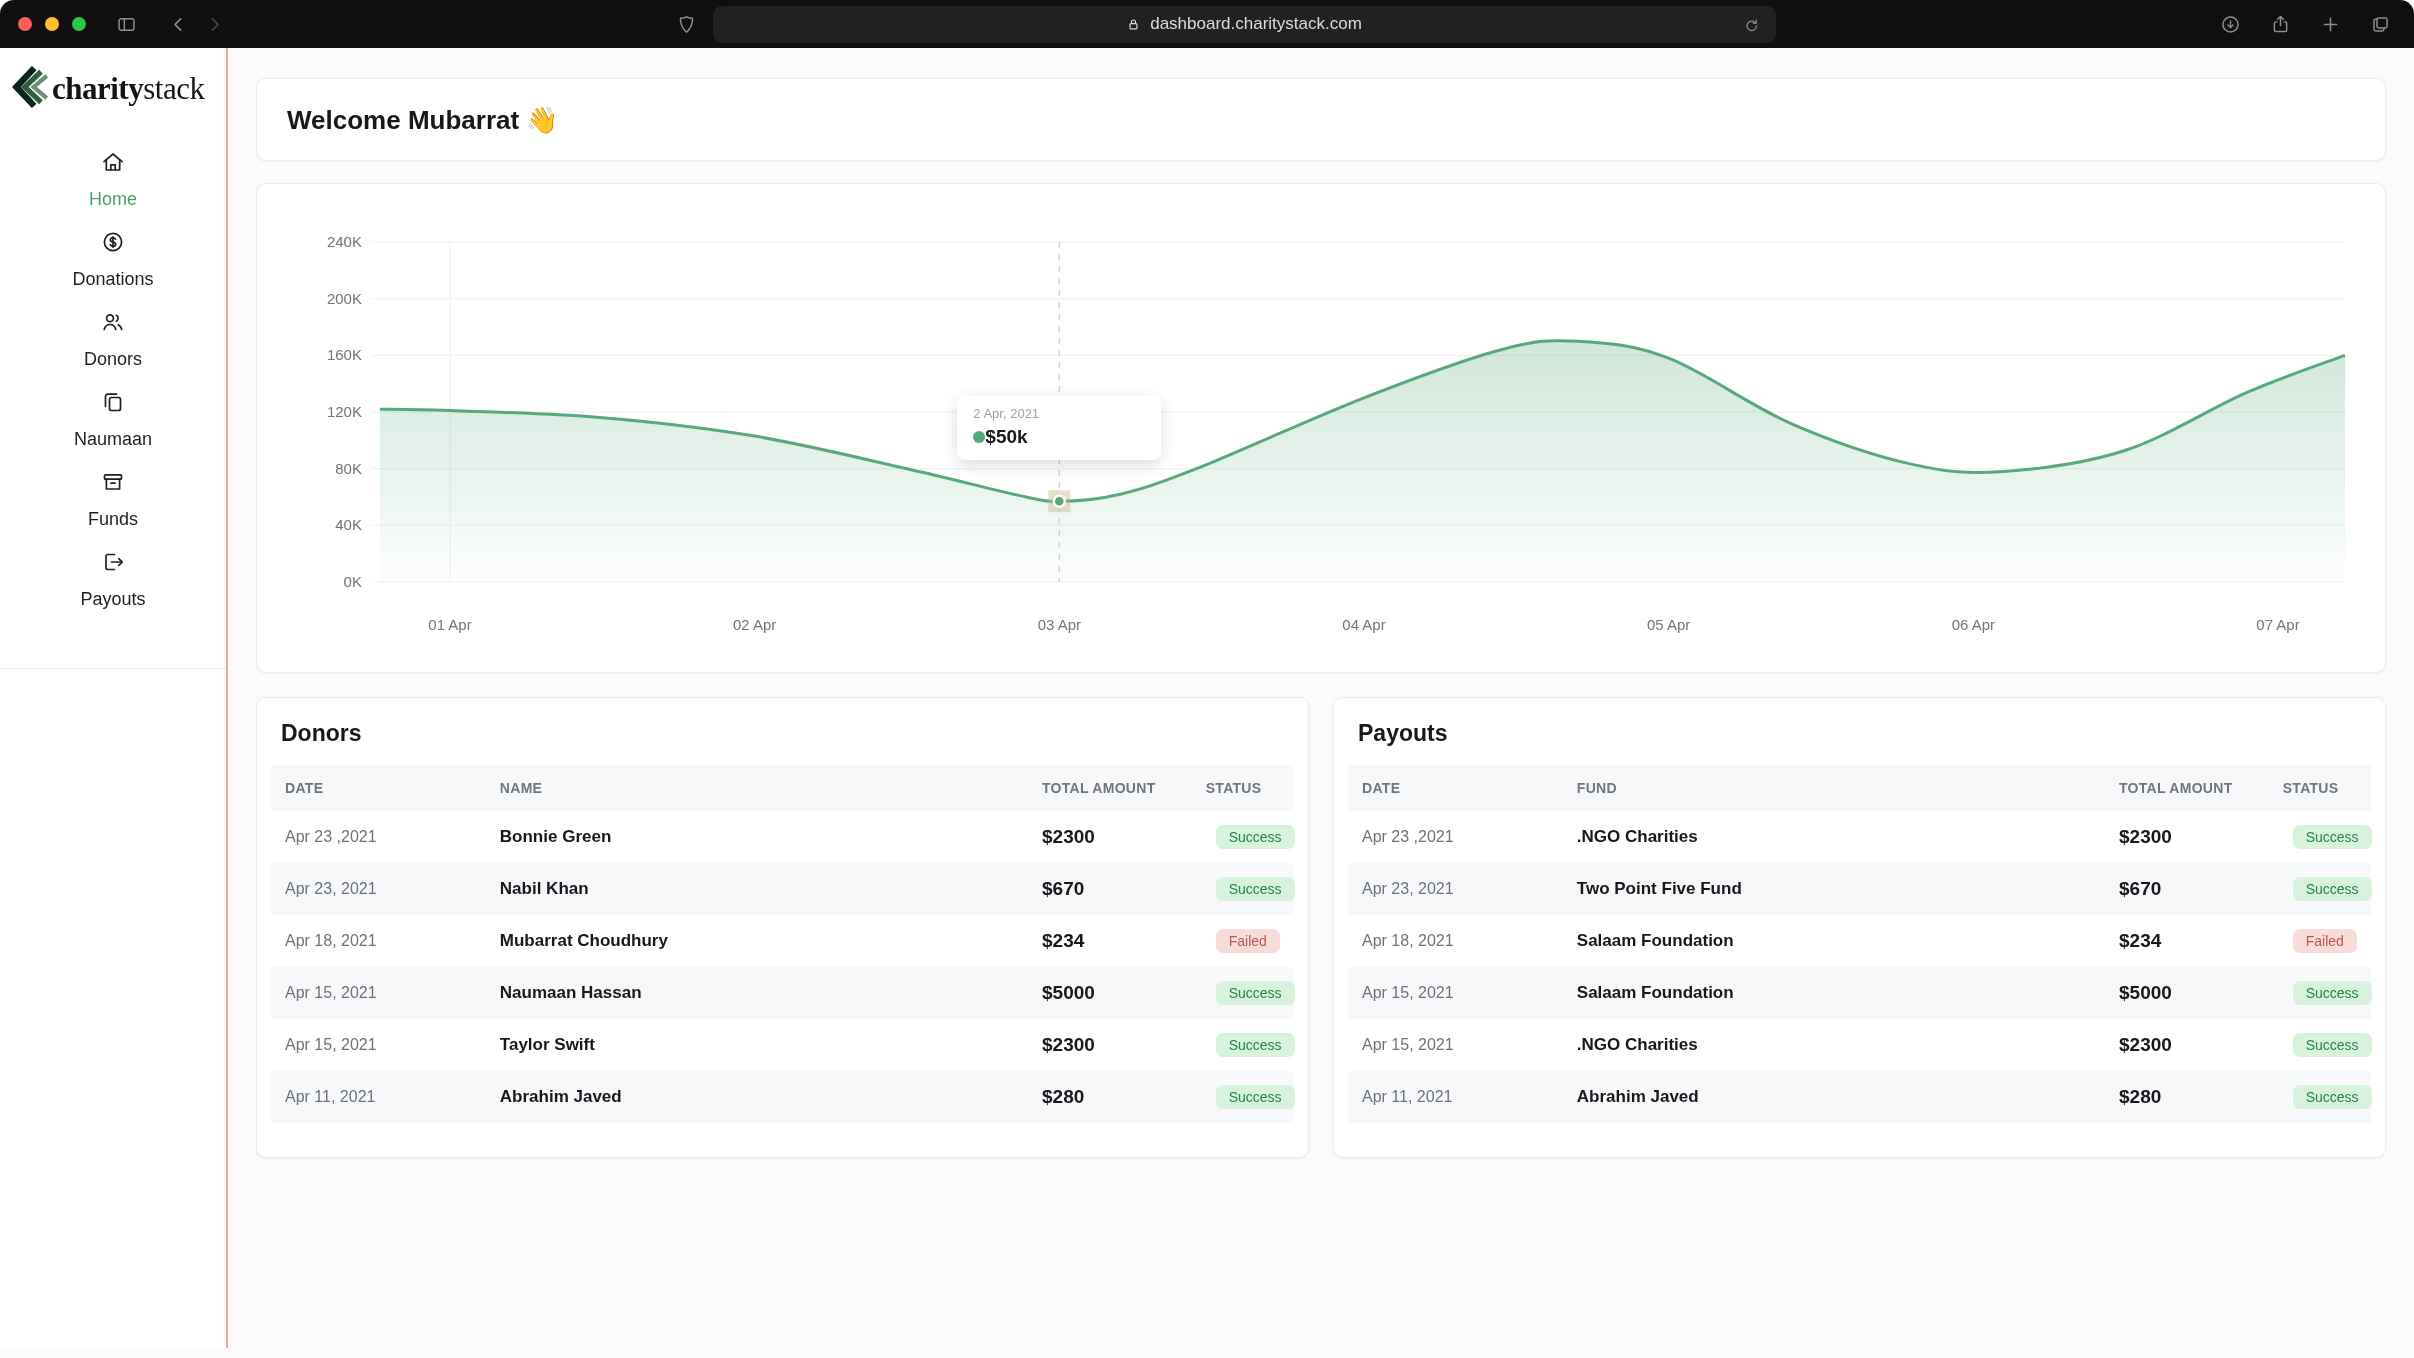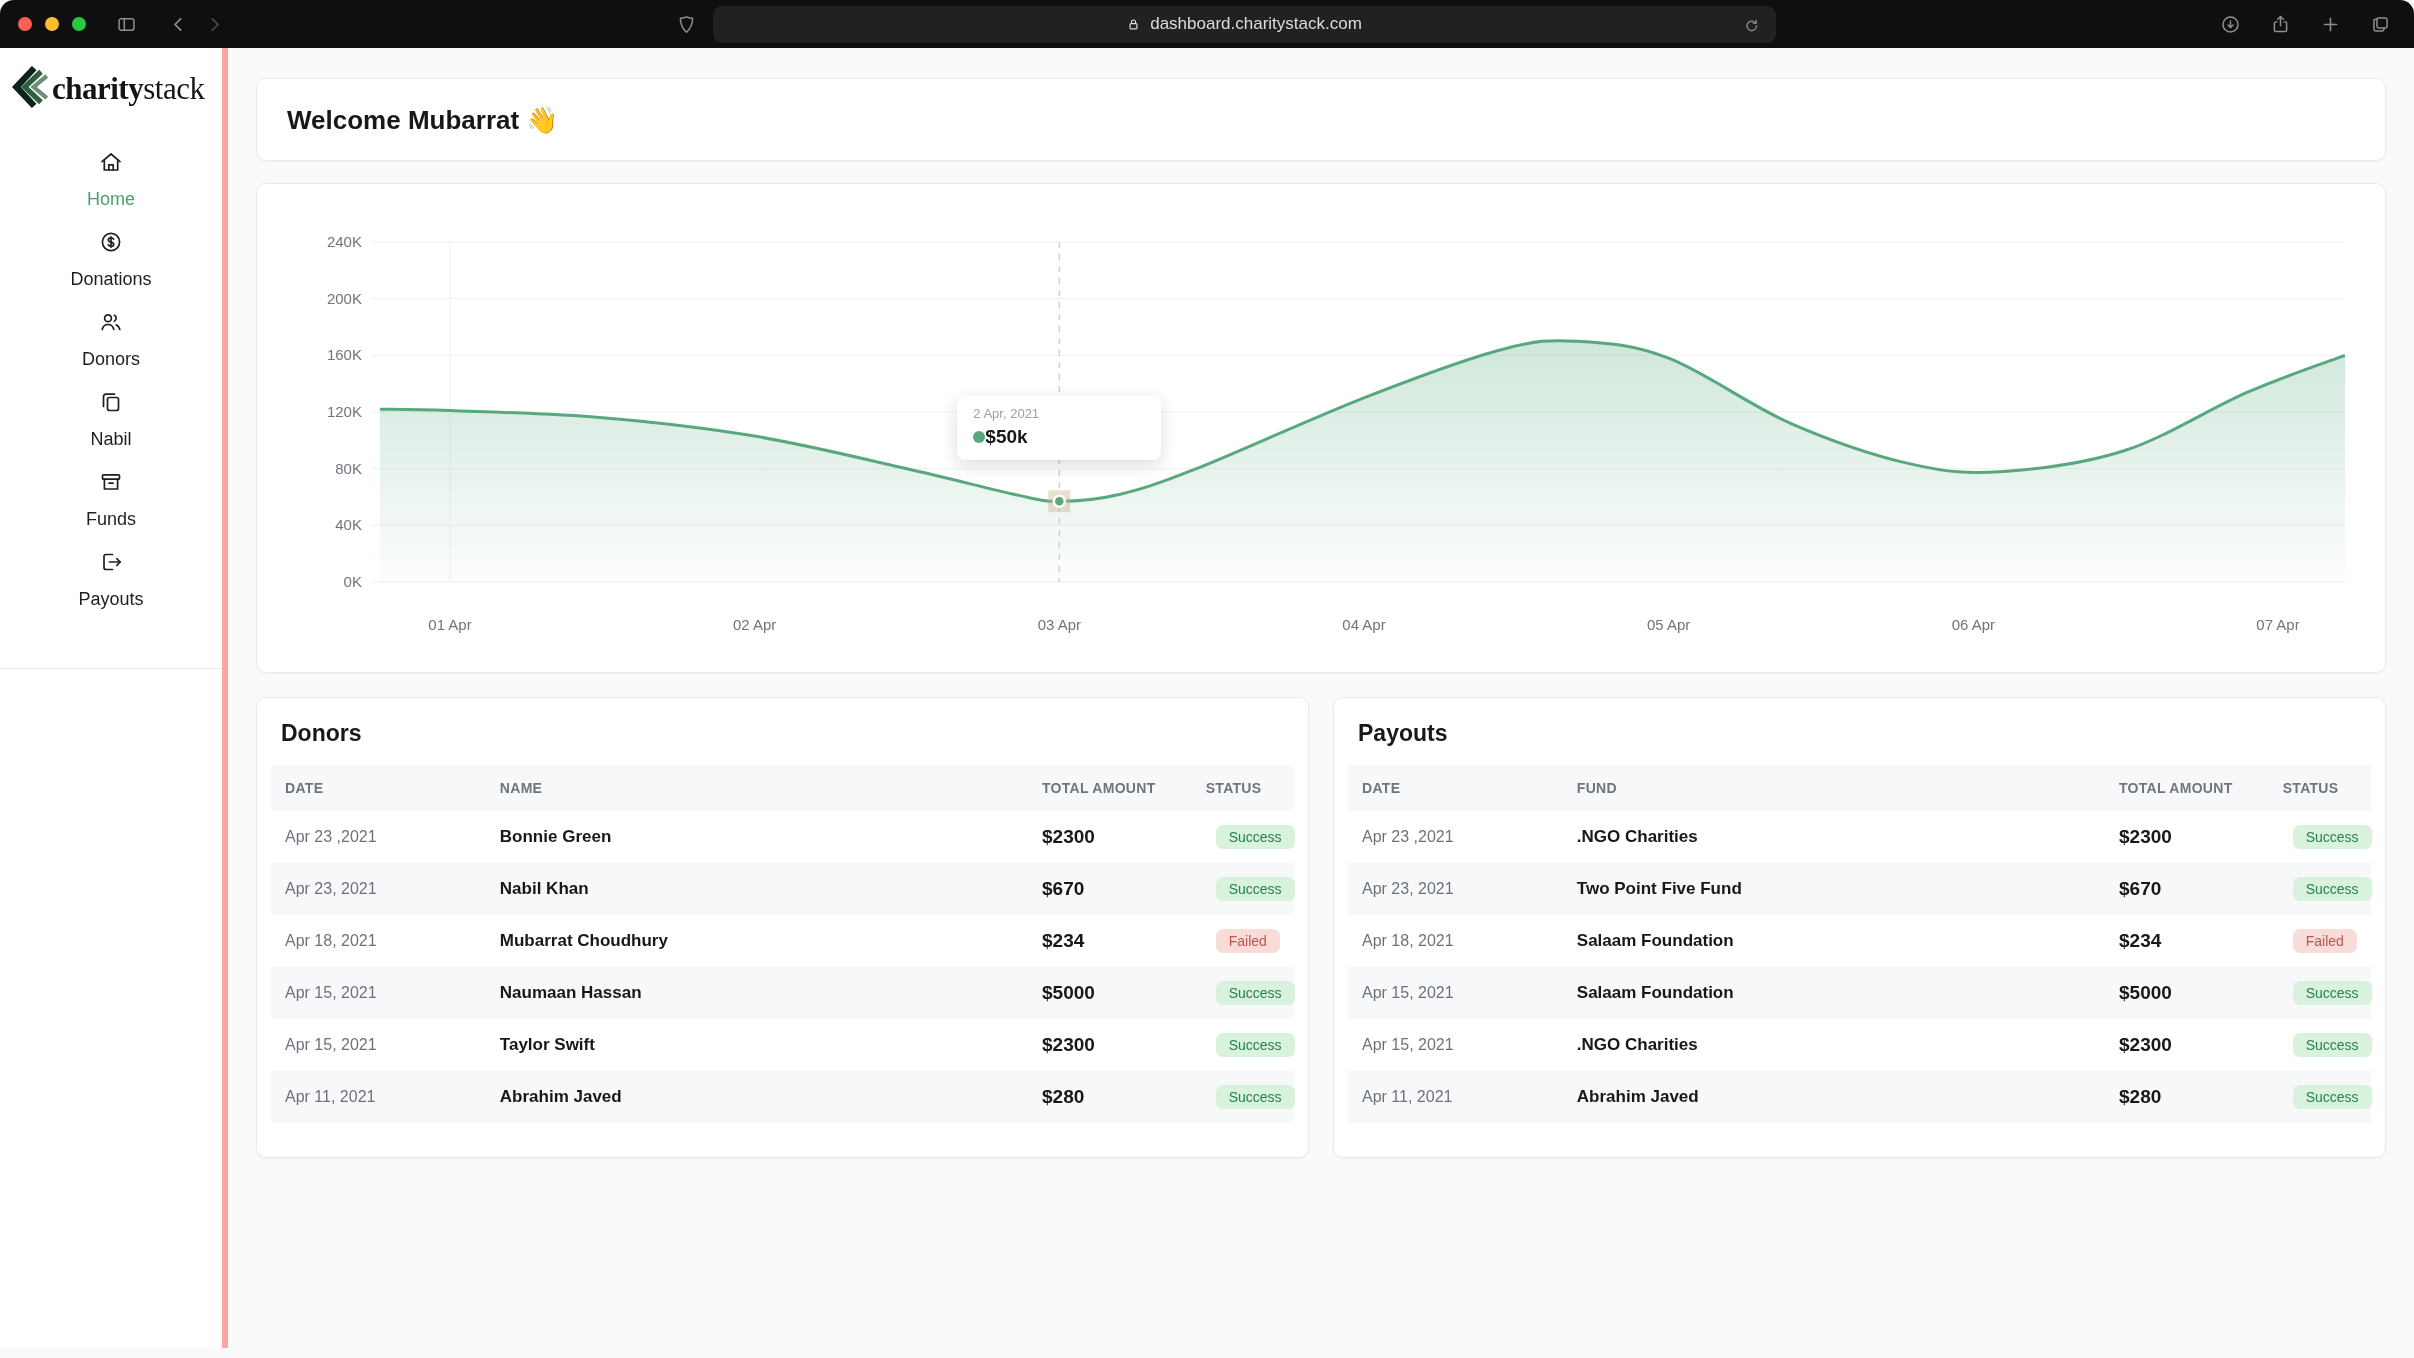--- a/index.html
+++ b/index.html
@@ -15,21 +15,21 @@
   .chrome-btn.disabled { color:#4a4a4a; }
   .chrome-btn svg { width:21px; height:21px; }
   .flex-sp { flex:1; }
   .url-pill { width:1063px; height:37px; background:#212121; border-radius:9px; display:flex; align-items:center; justify-content:center; gap:9px; color:#dcdcdc; font-size:17px; position:relative; cursor:text; }
   .url-pill .lock svg { width:15px; height:15px; display:block; }
   .url-pill .refresh { position:absolute; right:6px; top:2px; }
   .right-icons { display:flex; gap:14px; margin-right:16px; }
 
   
   .app { display:flex; height:1300px; }
-  .sidebar { width:228px; background:#fff; border-right:6px solid #fca5a5; flex-shrink:0; }
+  .sidebar { width:228px; background:#fff; border-right:2px solid #fca5a5; flex-shrink:0; }
   .sidebar-top { border-bottom:1px solid #ececec; padding:18px 0 48px; }
   .logo { display:flex; align-items:center; gap:4px; padding:0 12px; margin-bottom:28px; cursor:pointer; }
   .logo-text { font-family:"Liberation Serif", serif; font-size:31px; color:#141414; letter-spacing:-0.5px; }
   .logo-text .bold { font-weight:700; }
   .nav-item { display:flex; align-items:center; gap:15px; padding:10px 22px; font-size:18px; color:#1d1f23; cursor:pointer; text-decoration:none;flex-direction:column; }
   .nav-item .nav-icon { width:24px; height:24px; display:flex; color:#1d1f23; }
   .nav-item .nav-icon svg { width:24px; height:24px; }
   .nav-item.active span:last-child { color:#4ba06f; }
 
   .content { flex:1; padding:30px 28px; }
@@ -195,21 +195,21 @@
             </span>
             <span>Donors</span>
           </a>
           <a class="nav-item">
             <span class="nav-icon">
               <svg viewBox="0 0 24 24" fill="none" stroke="currentColor" stroke-width="1.7" stroke-linecap="round" stroke-linejoin="round">
                 <rect x="8.5" y="7.5" width="11" height="13" rx="2"></rect>
                 <path d="M15.5 4.2H6.7a2.2 2.2 0 0 0-2.2 2.2v10.1"></path>
               </svg>
             </span>
-            <span>Nabil</span>
+            <span>Naumaan</span>
           </a>
           <a class="nav-item">
             <span class="nav-icon">
               <svg viewBox="0 0 24 24" fill="none" stroke="currentColor" stroke-width="1.7" stroke-linecap="round" stroke-linejoin="round">
                 <rect x="3.5" y="4.8" width="17" height="4.4" rx="1"></rect>
                 <path d="M5.4 9.2V19h13.2V9.2"></path>
                 <path d="M10 13.2h4"></path>
               </svg>
             </span>
             <span>Funds</span>

